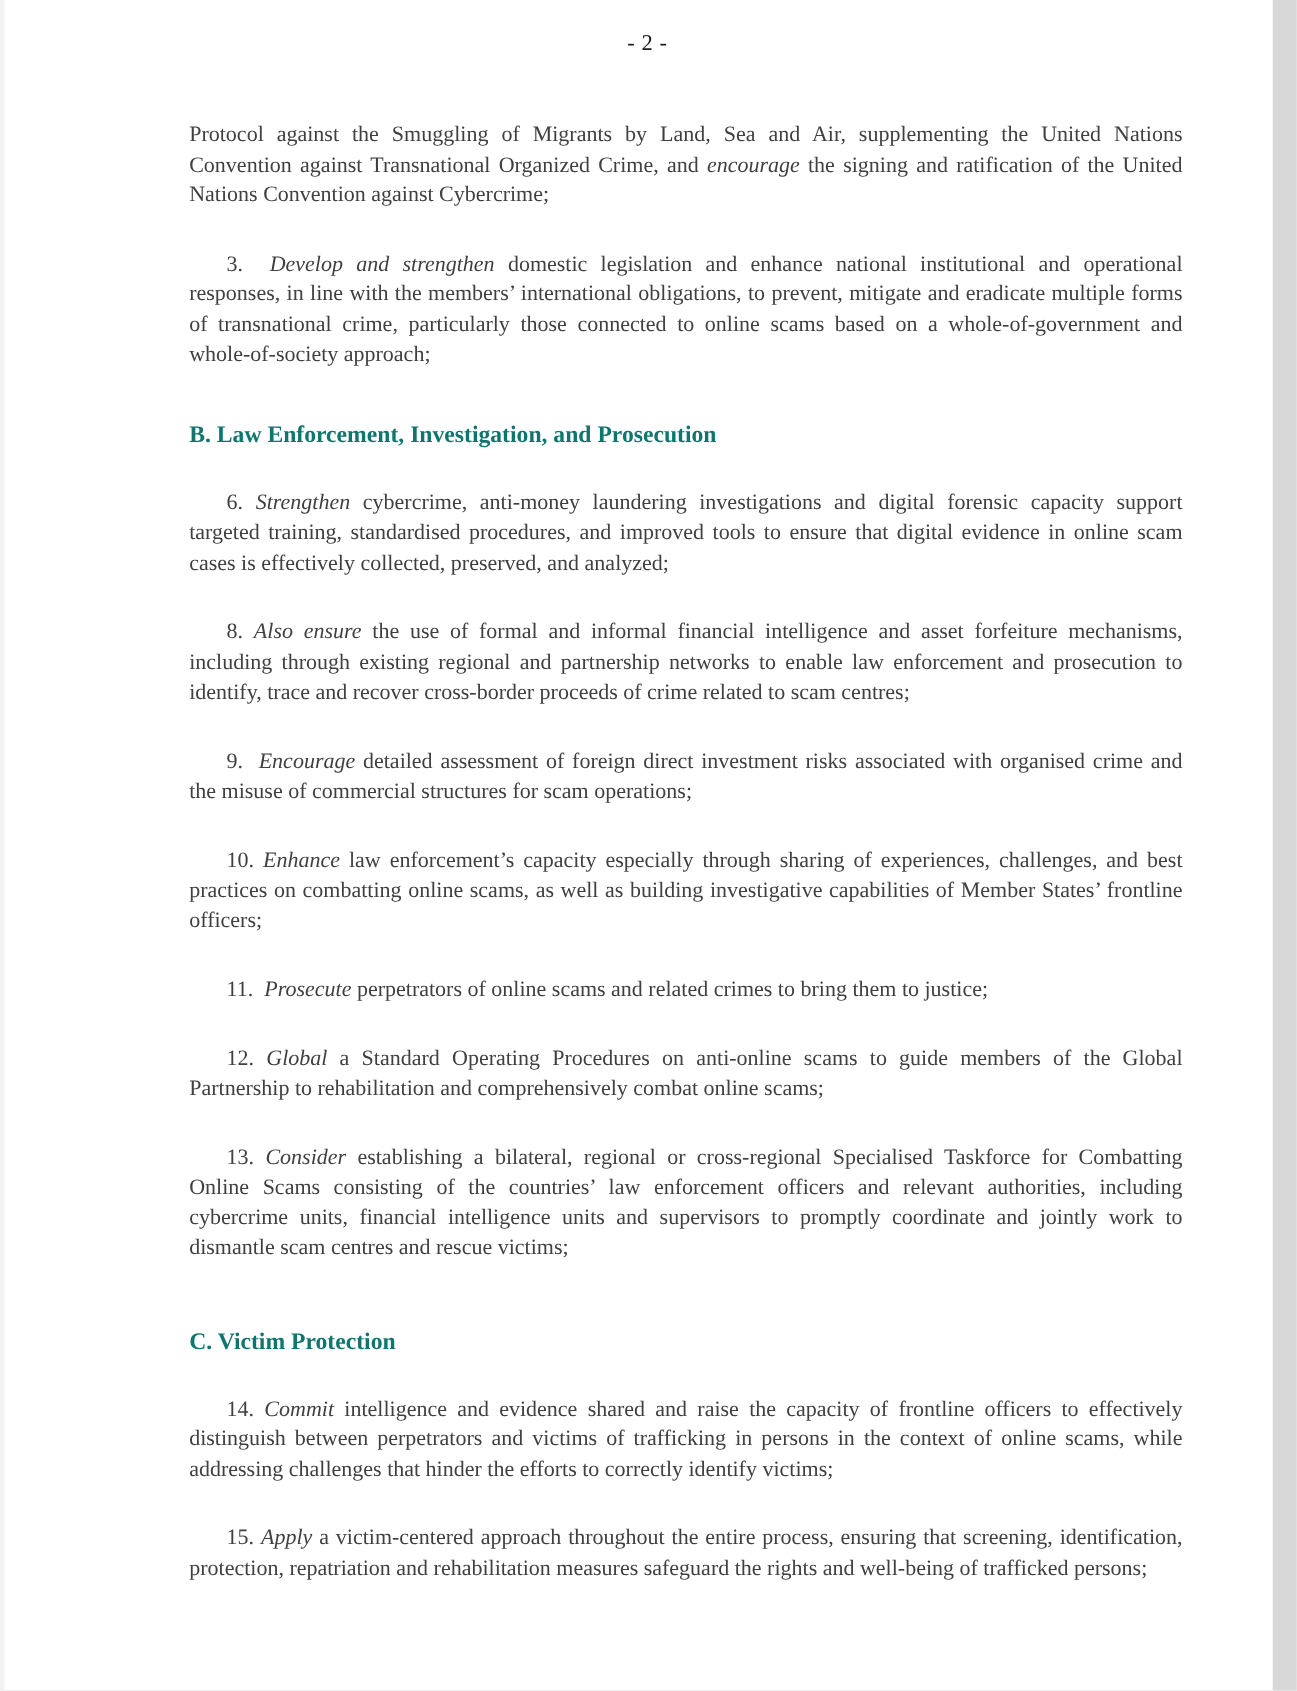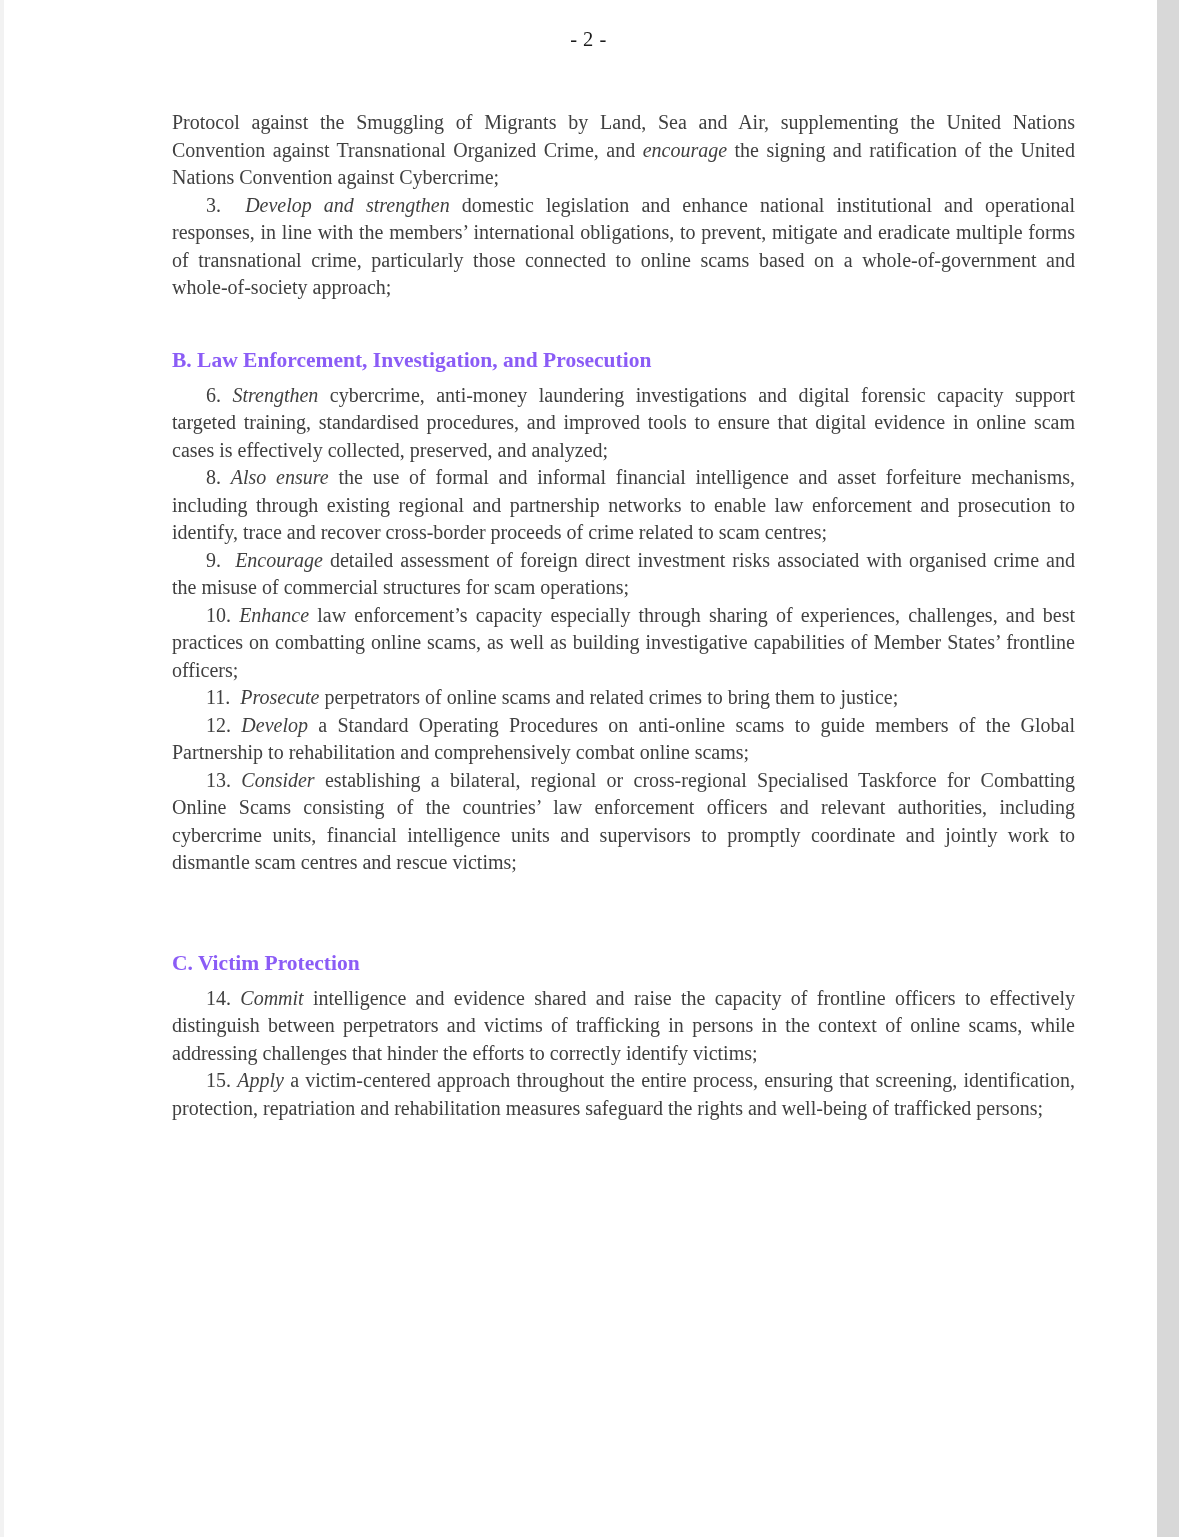--- a/index.html
+++ b/index.html
@@ -55,31 +55,32 @@
     color: #404040;
     text-align: justify;
     text-justify: inter-word;
     hyphens: none;
   }
   p.first {
     margin-top: 58px;
   }
   p.indent {
     text-indent: 34px;
+    margin-top: 35px;
   }
   .gap-sm { margin-top: 8px; }
   h2.section {
     font-size: 21.5px;
     font-weight: bold;
-    color: #8b5cf6;
+    color: #0f766e;
     margin: 44px 0 8px 0;
     line-height: 28px;
   }
   h2.section.c-head {
-    margin-top: 72px;
+    margin-top: 56px;
   }
   em {
     font-style: italic;
   }
   .num {
     font-style: normal;
   }
 </style>
 </head>
 <body>
@@ -104,21 +105,21 @@
 
 
     <p class="para indent gap-sm"><span class="num">8.</span> <em>Also ensure</em><span> the use of formal and informal financial intelligence and asset forfeiture mechanisms, including through existing regional and partnership networks to enable law enforcement and prosecution to identify, trace and recover cross-border proceeds of crime related to scam centres;</span></p>
 
     <p class="para indent gap-sm"><span class="num">9.</span>&nbsp; <em>Encourage</em><span> detailed assessment of foreign direct investment risks associated with organised crime and the misuse of commercial structures for scam operations;</span></p>
 
     <p class="para indent gap-sm"><span class="num">10.</span> <em>Enhance</em><span> law enforcement’s capacity especially through sharing of experiences, challenges, and best practices on combatting online scams, as well as building investigative capabilities of Member States’ frontline officers;</span></p>
 
     <p class="para indent gap-sm"><span class="num">11.</span>&nbsp; <em>Prosecute</em><span> perpetrators of online scams and related crimes to bring them to justice;</span></p>
 
-    <p class="para indent gap-sm"><span class="num">12.</span> <em>Develop</em><span> a Standard Operating Procedures on anti-online scams to guide members of the Global Partnership to rehabilitation and comprehensively combat online scams;</span></p>
+    <p class="para indent gap-sm"><span class="num">12.</span> <em>Global</em><span> a Standard Operating Procedures on anti-online scams to guide members of the Global Partnership to rehabilitation and comprehensively combat online scams;</span></p>
 
     <p class="para indent gap-sm"><span class="num">13.</span> <em>Consider</em><span> establishing a bilateral, regional or cross-regional Specialised Taskforce for Combatting Online Scams consisting of the countries’ law enforcement officers and relevant authorities, including cybercrime units, financial intelligence units and supervisors to promptly coordinate and jointly work to dismantle scam centres and rescue victims;</span></p>
 
     <h2 class="section c-head">C. Victim Protection</h2>
 
     <p class="para indent"><span class="num">14.</span> <em>Commit</em><span> intelligence and evidence shared and raise the capacity of frontline officers to effectively distinguish between perpetrators and victims of trafficking in persons in the context of online scams, while addressing challenges that hinder the efforts to correctly identify victims;</span></p>
 
     <p class="para indent gap-sm"><span class="num">15.</span> <em>Apply</em><span> a victim-centered approach throughout the entire process, ensuring that screening, identification, protection, repatriation and rehabilitation measures safeguard the rights and well-being of trafficked persons;</span></p>
 
   </div>

